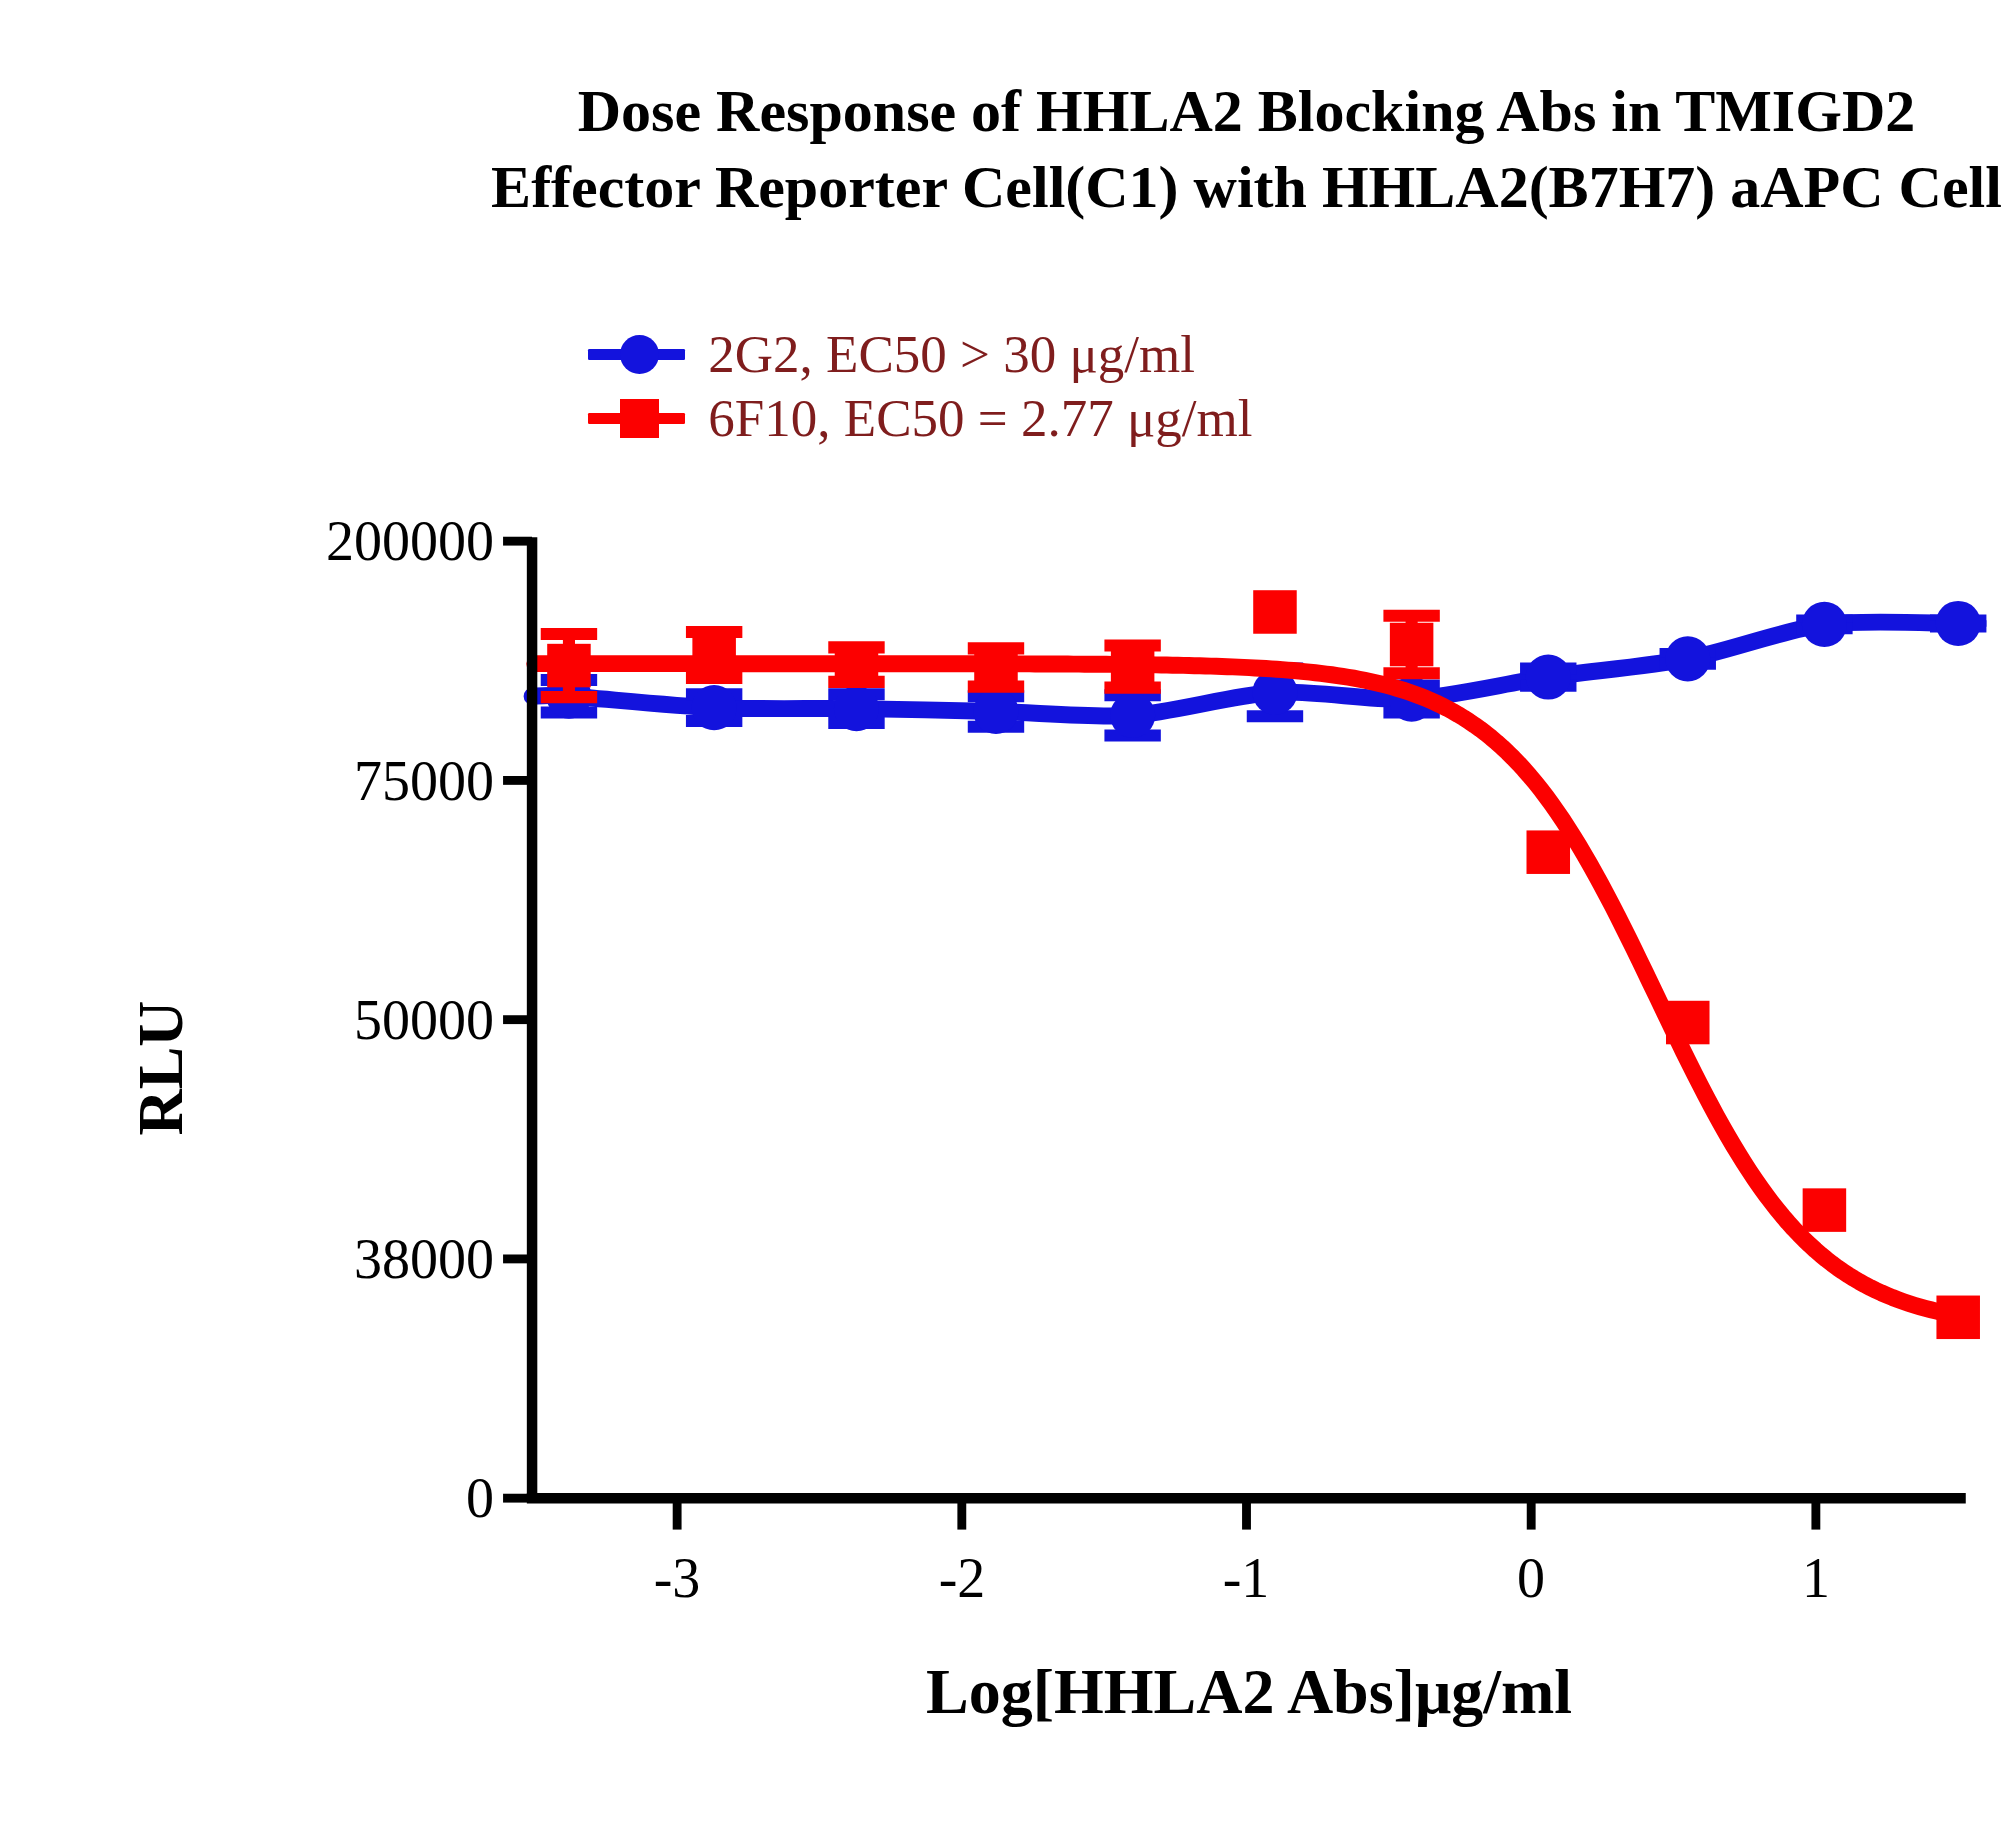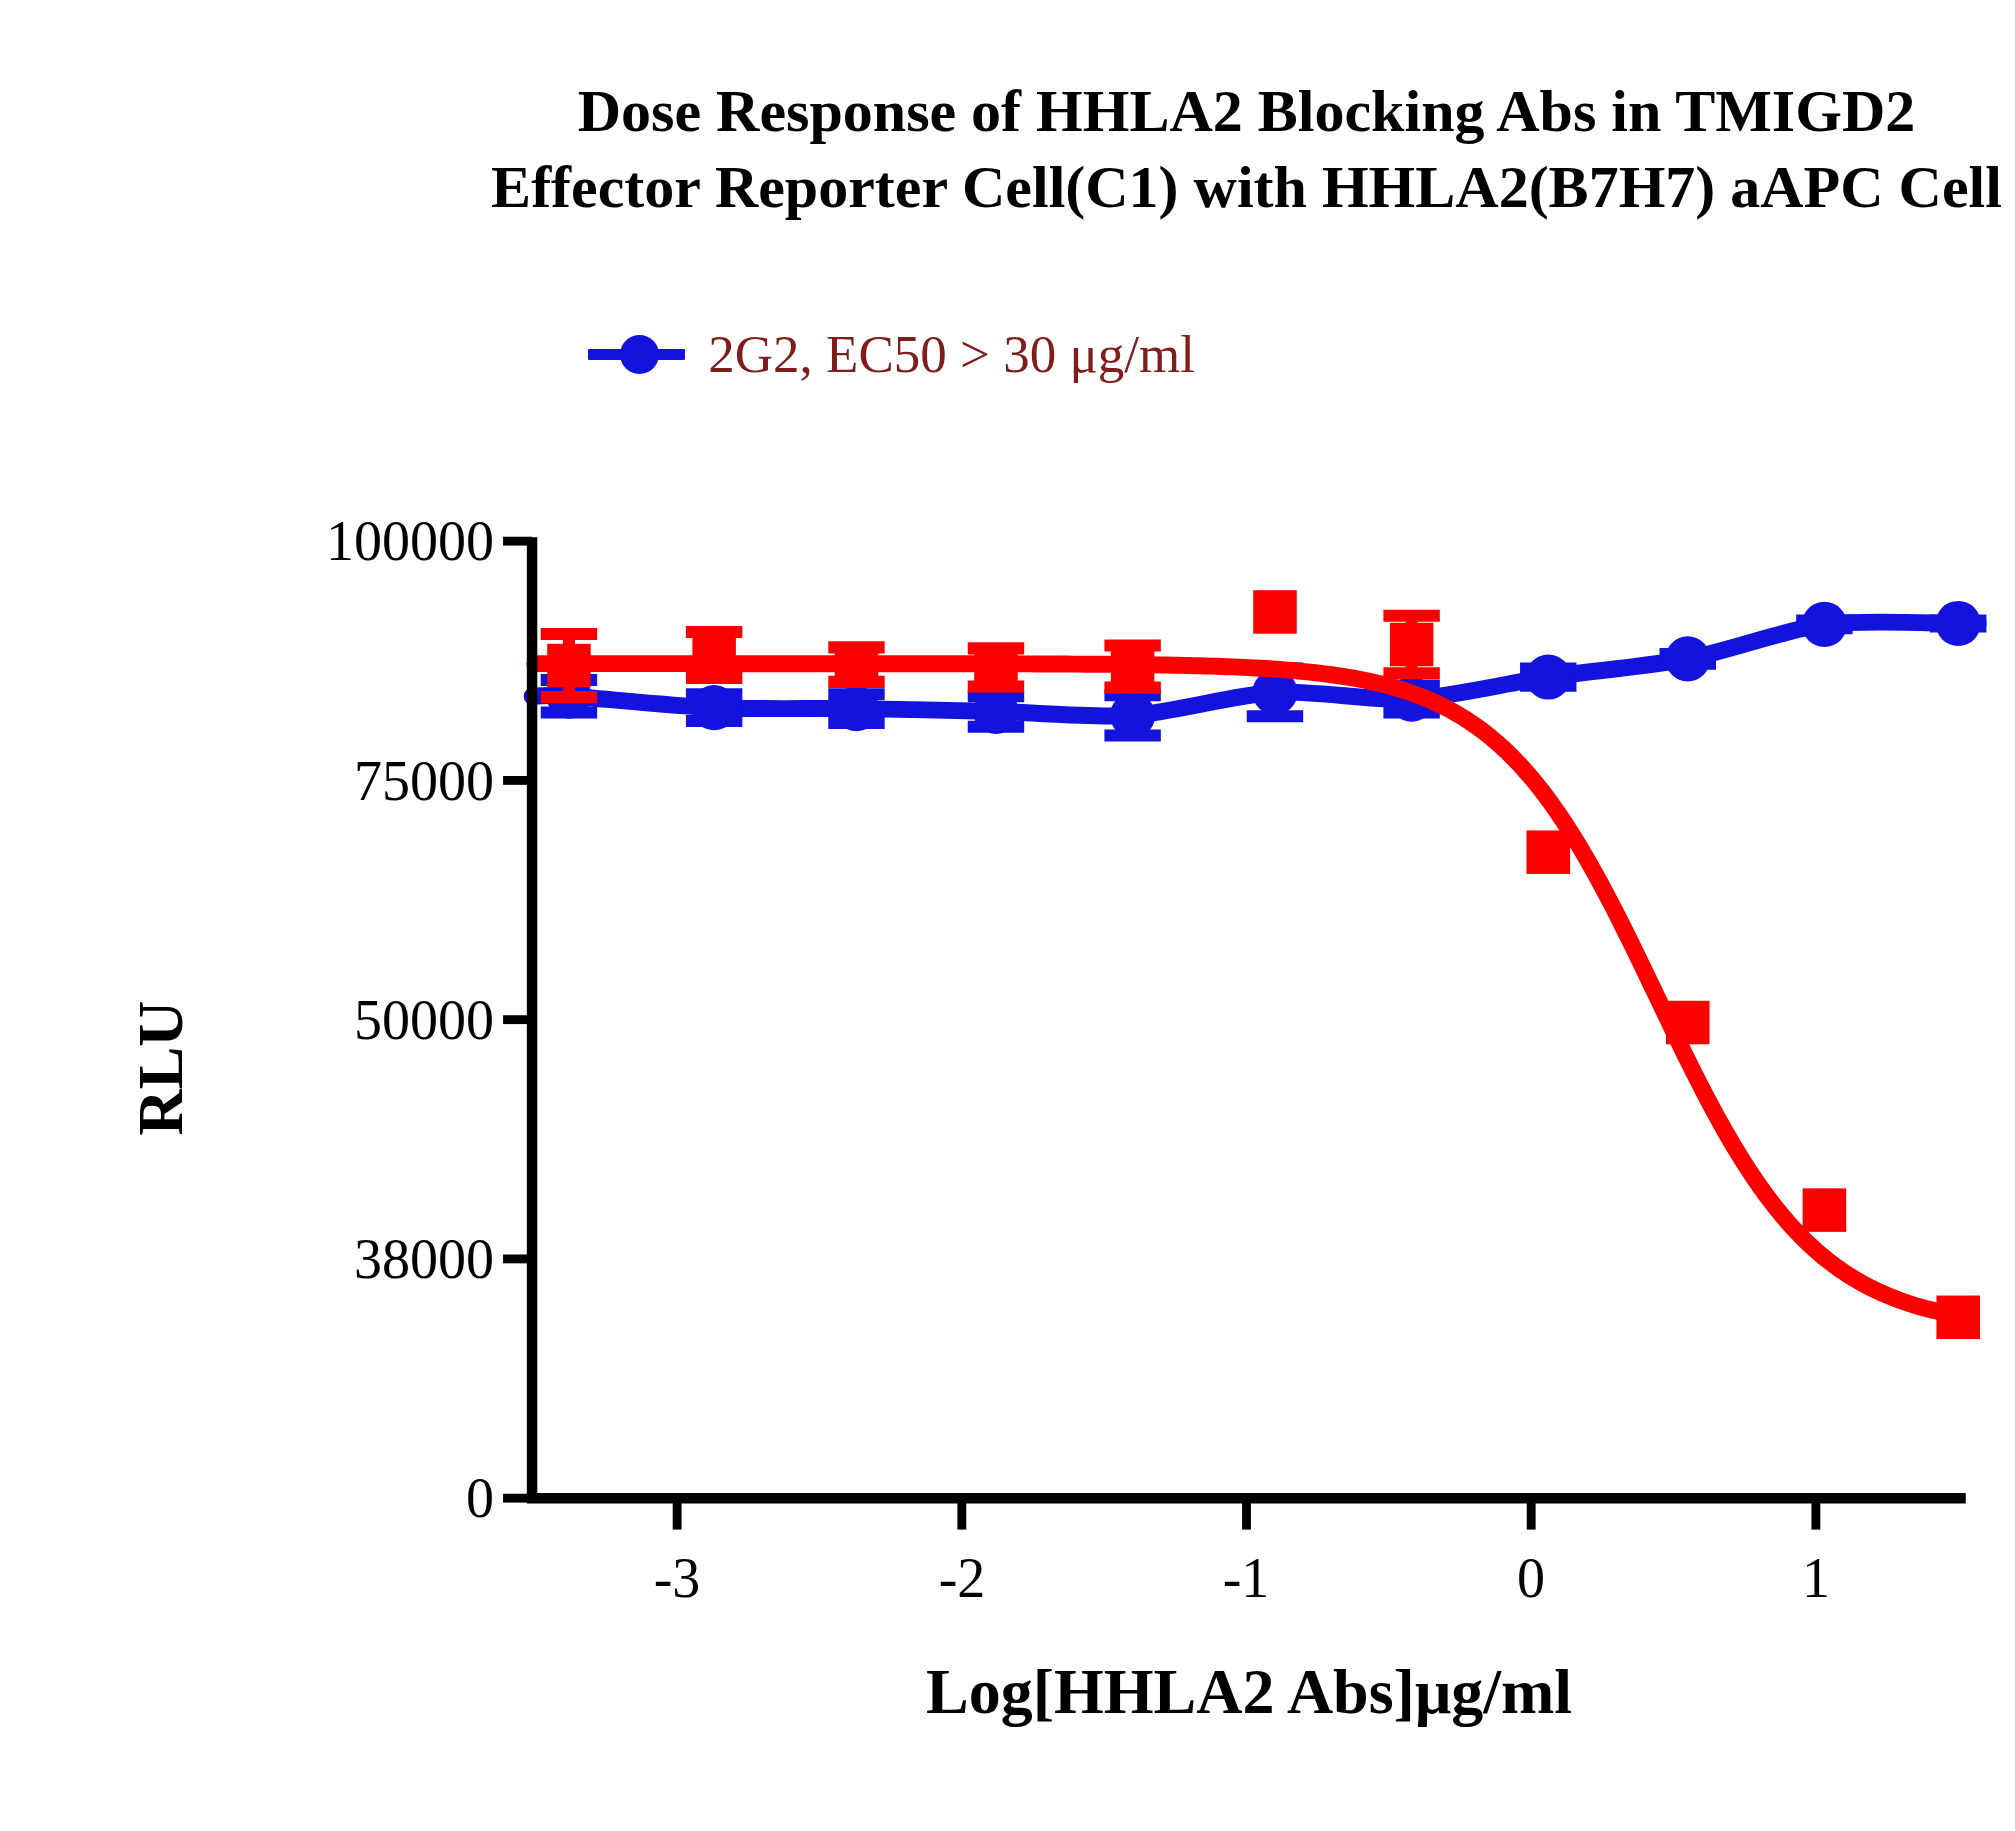--- a/index.html
+++ b/index.html
@@ -50,20 +50,27 @@
     <span class="title-line">Effector Reporter Cell(C1) with HHLA2(B7H7) aAPC Cell</span>
   </div>
 
   <div class="legend">
     <div class="legend-row">
       <span class="legend-mark">
         <span class="legend-bar" id="lb0" style="background: rgb(19, 19, 221);"></span>
         <span class="legend-sym circle" id="ls0" style="background: rgb(19, 19, 221);"></span>
       </span>
       <span class="legend-label">2G2, EC50 &gt; 30 μg/ml</span>
+    </div>
+    <div class="legend-row">
+      <span class="legend-mark">
+        <span class="legend-bar" id="lb1" style="background: rgb(252, 0, 0);"></span>
+        <span class="legend-sym" id="ls1" style="background: rgb(252, 0, 0);"></span>
+      </span>
+      <span class="legend-label">6F10, EC50 = 2.77 μg/ml</span>
     </div>
   </div>
 
   <svg id="plot" viewBox="0 0 6186 4544">
     <g id="series-layer">
         <g>
           <path d="M 1320.00 1727.75 C 1332.97 1727.75 1347.52 1723.71 1411.53 1727.75 C 1475.54 1731.79 1670.76 1751.88 1771.85 1756.25 C 1872.93 1760.62 2026.01 1757.28 2125.09 1758.63 C 2224.18 1759.97 2374.20 1763.39 2471.28 1765.75 C 2568.36 1768.11 2712.31 1781.98 2810.40 1775.25 C 2908.49 1768.52 3065.56 1723.97 3163.65 1718.25 C 3261.74 1712.53 3406.69 1740.26 3502.77 1734.88 C 3598.85 1729.49 3744.81 1694.38 3841.89 1680.25 C 3938.97 1666.12 4090.99 1653.63 4188.07 1635.13 C 4285.16 1616.62 4432.11 1562.07 4527.19 1549.63 C 4622.28 1537.18 4812.21 1547.59 4859.25 1547.25" fill="none" stroke="#1313DD" stroke-width="42" stroke-linecap="round" stroke-linejoin="round"></path>
           <g>
             <line x1="1411.5300000000002" y1="1687.375" x2="1411.5300000000002" y2="1768.1250000000002" stroke="#1313DD" stroke-width="30"></line>
             <line x1="1341.5300000000002" y1="1687.375" x2="1481.5300000000002" y2="1687.375" stroke="#1313DD" stroke-width="30"></line>
@@ -186,21 +193,21 @@
         <line x1="1248" y1="3718" x2="1320" y2="3718" stroke="#000" stroke-width="22"></line>
         <line x1="1680" y1="3718" x2="1680" y2="3796" stroke="#000" stroke-width="22"></line>
         <line x1="2386.5" y1="3718" x2="2386.5" y2="3796" stroke="#000" stroke-width="22"></line>
         <line x1="3093" y1="3718" x2="3093" y2="3796" stroke="#000" stroke-width="22"></line>
         <line x1="3799.5" y1="3718" x2="3799.5" y2="3796" stroke="#000" stroke-width="22"></line>
         <line x1="4506" y1="3718" x2="4506" y2="3796" stroke="#000" stroke-width="22"></line>
       </g>
   </svg>
 
   <div id="tick-layer">
-      <div class="ytick-label" style="right: 1999px; top: 541px;">100000</div>
+      <div class="ytick-label" style="right: 1999px; top: 541px;">200000</div>
       <div class="ytick-label" style="right: 1999px; top: 781px;">75000</div>
       <div class="ytick-label" style="right: 1999px; top: 1020px;">50000</div>
       <div class="ytick-label" style="right: 1999px; top: 1259px;">38000</div>
       <div class="ytick-label" style="right: 1999px; top: 1498px;">0</div>
       <div class="xtick-label" style="left: 677px; top: 1546px;">-3</div>
       <div class="xtick-label" style="left: 962px; top: 1546px;">-2</div>
       <div class="xtick-label" style="left: 1246px; top: 1546px;">-1</div>
       <div class="xtick-label" style="left: 1531px; top: 1546px;">0</div>
       <div class="xtick-label" style="left: 1816px; top: 1546px;">1</div>
       <div class="axis-title-x" style="left: 1249px; top: 1647px; margin-top: 8px;">Log[HHLA2 Abs]μg/ml</div>

